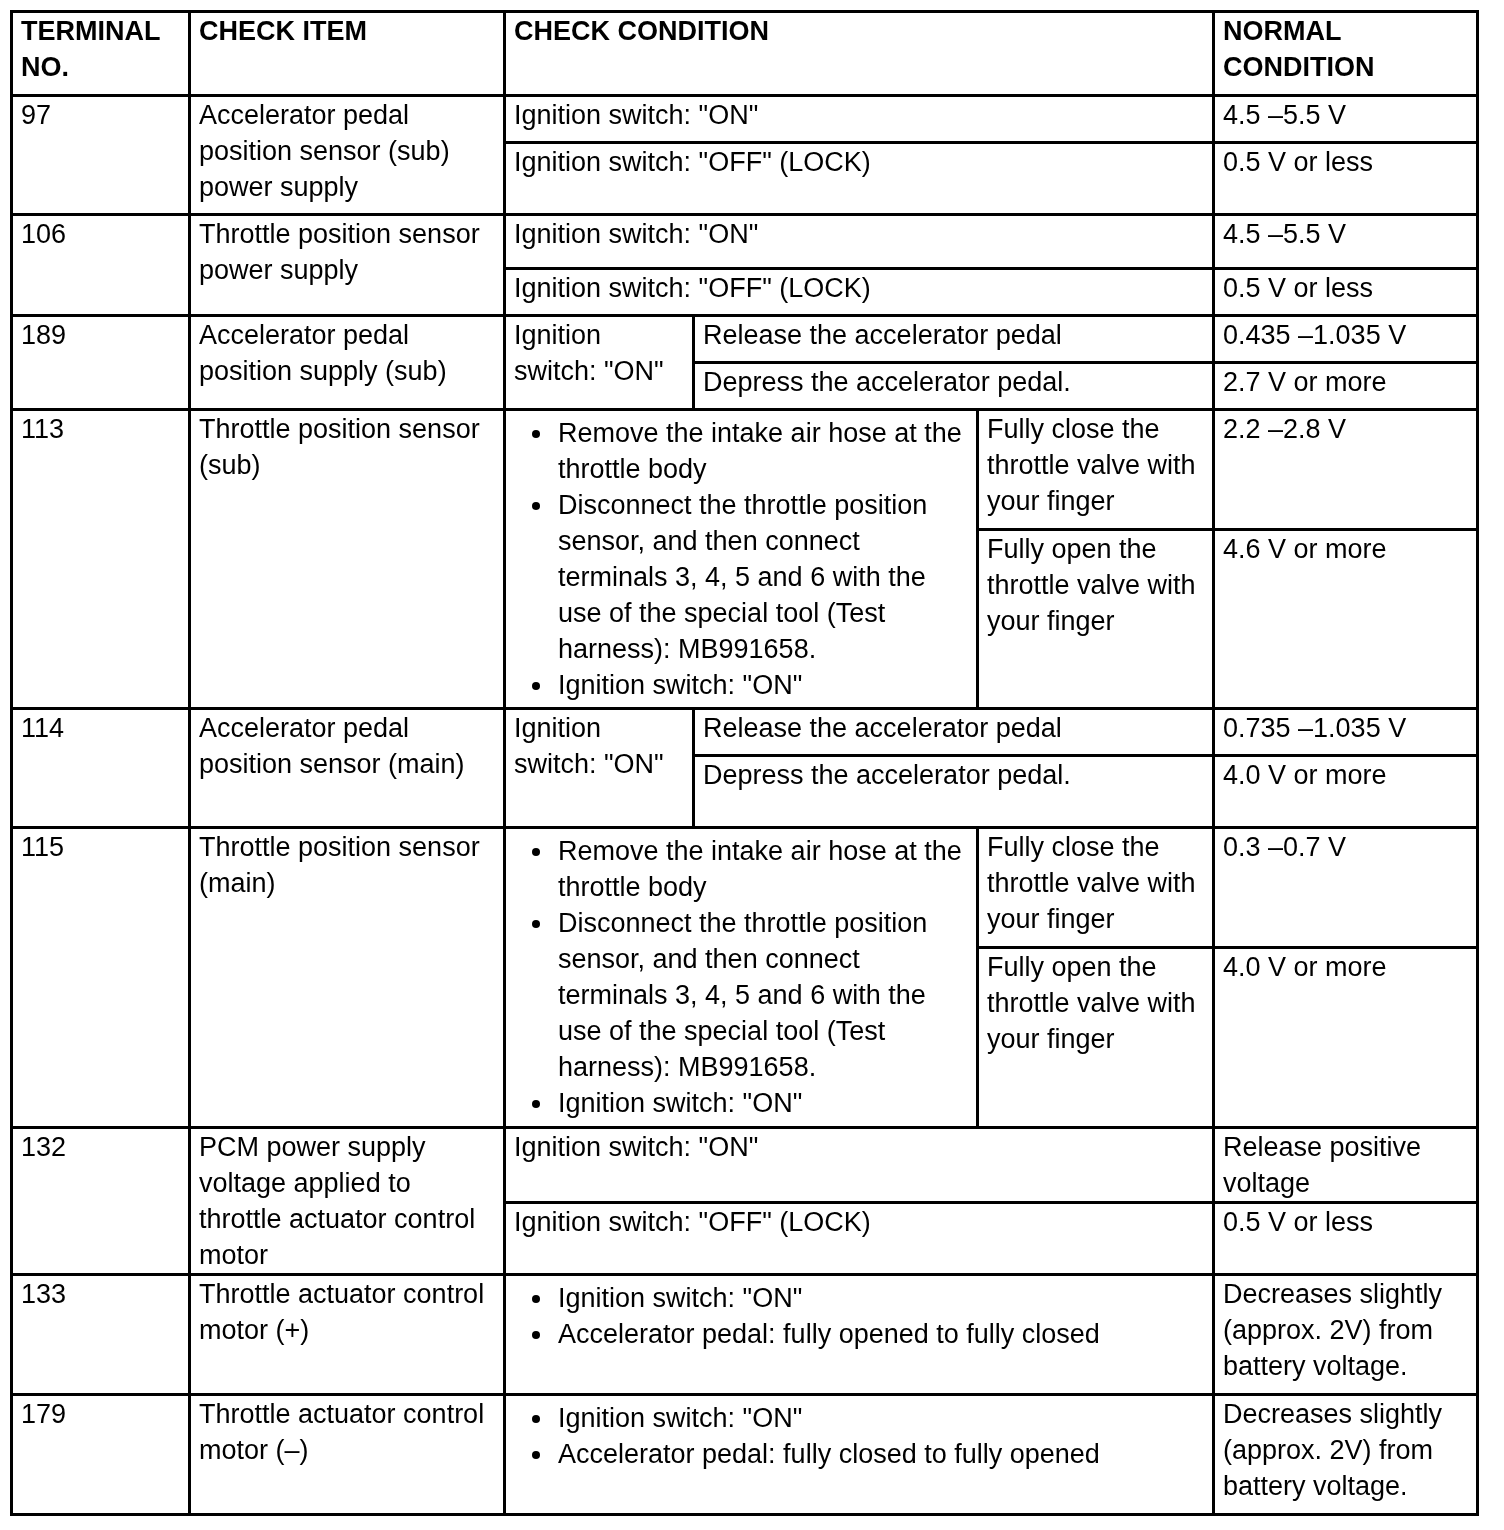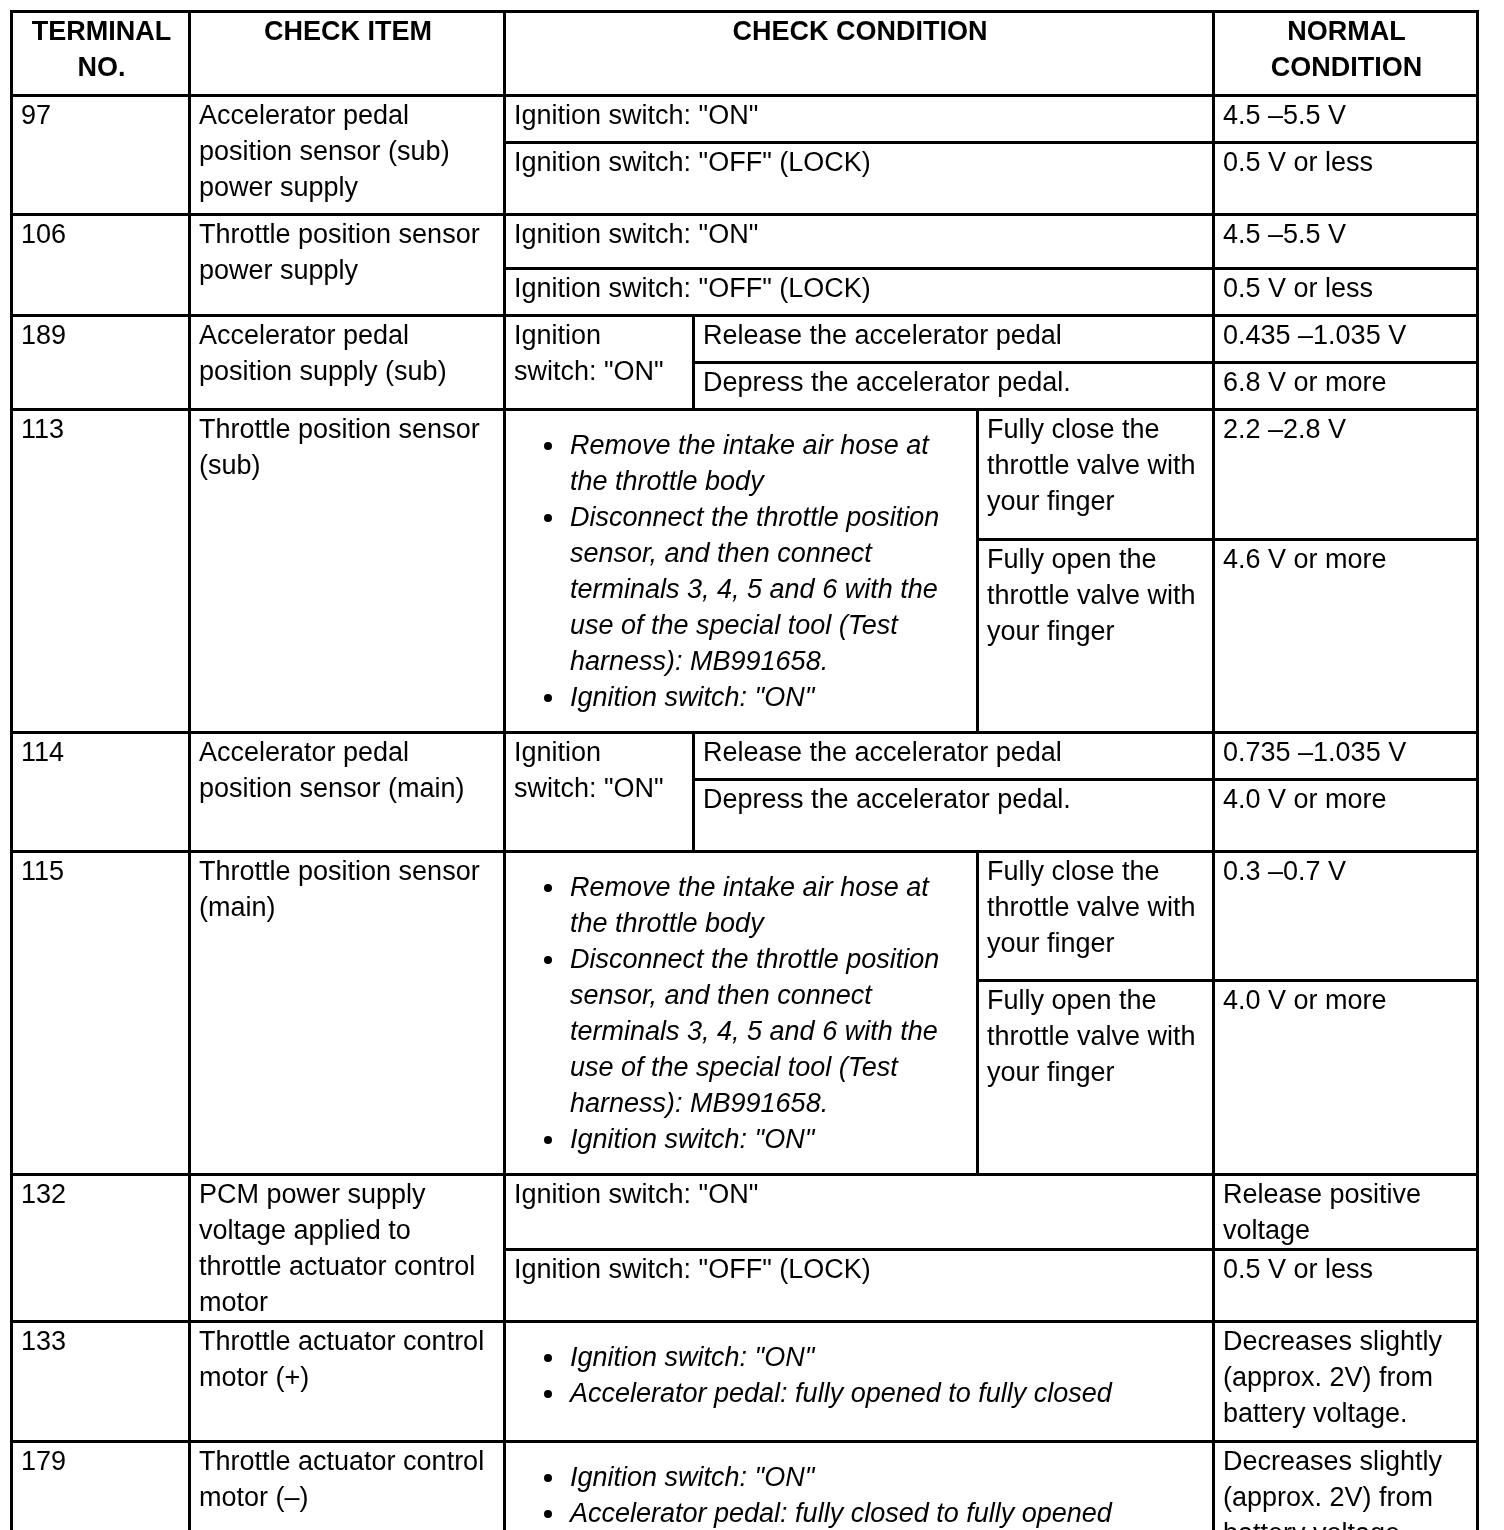--- a/index.html
+++ b/index.html
@@ -13,22 +13,22 @@
     table-layout: fixed;
   }
   .tbl td, .tbl th {
     border: 3px solid #000000;
     vertical-align: top;
     padding: 0 6px 0 8px;
     text-align: left;
     font-weight: normal;
     overflow: hidden;
   }
-  .tbl th { font-weight: bold; text-align: center; }
-  .bul { margin: 16px; padding: 0 0 0 40px; list-style: none; font-style: italic; }
+  .tbl th { font-weight: bold; }
+  .bul { margin: 4px; padding: 0 0 0 40px; list-style: none; }
   .bul li { position: relative; }
   .bul li::before {
     content: ""; position: absolute; left: -26px; top: 15px;
     width: 8px; height: 8px; border-radius: 50%; background: #000;
   }
 </style>
 </head>
 <body>
 
 <table class="tbl">
@@ -73,21 +73,21 @@
 
   <tr style="height:47px">
     <td rowspan="2">189</td>
     <td rowspan="2">Accelerator pedal position supply (sub)</td>
     <td rowspan="2">Ignition switch: "ON"</td>
     <td colspan="2">Release the accelerator pedal</td>
     <td>0.435 –1.035 V</td>
   </tr>
   <tr style="height:47px">
     <td colspan="2">Depress the accelerator pedal.</td>
-    <td>6.8 V or more</td>
+    <td>2.7 V or more</td>
   </tr>
 
   <tr style="height:120px">
     <td rowspan="2">113</td>
     <td rowspan="2">Throttle position sensor (sub)</td>
     <td colspan="2" rowspan="2">
       <ul class="bul">
         <li>Remove the intake air hose at the throttle body</li>
         <li>Disconnect the throttle position sensor, and then connect terminals 3, 4, 5 and 6 with the use of the special tool (Test harness): MB991658.</li>
         <li>Ignition switch: "ON"</li>

